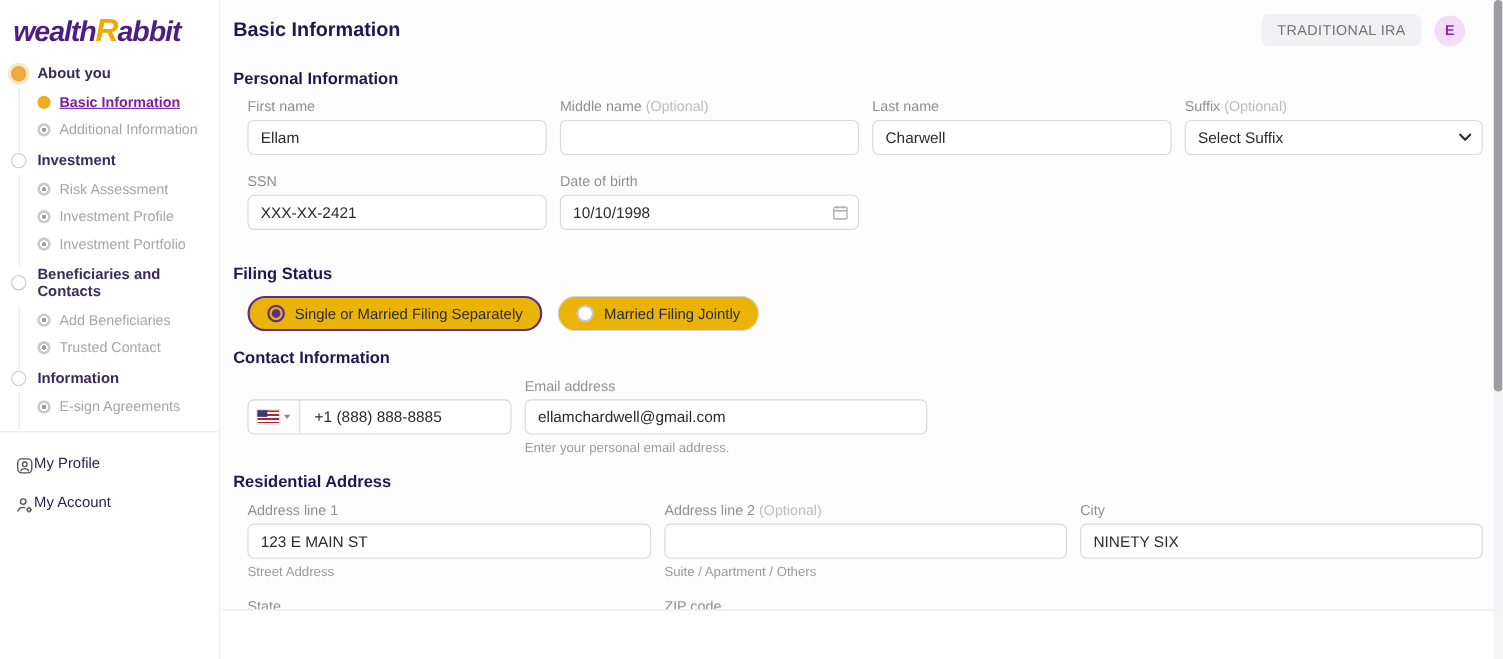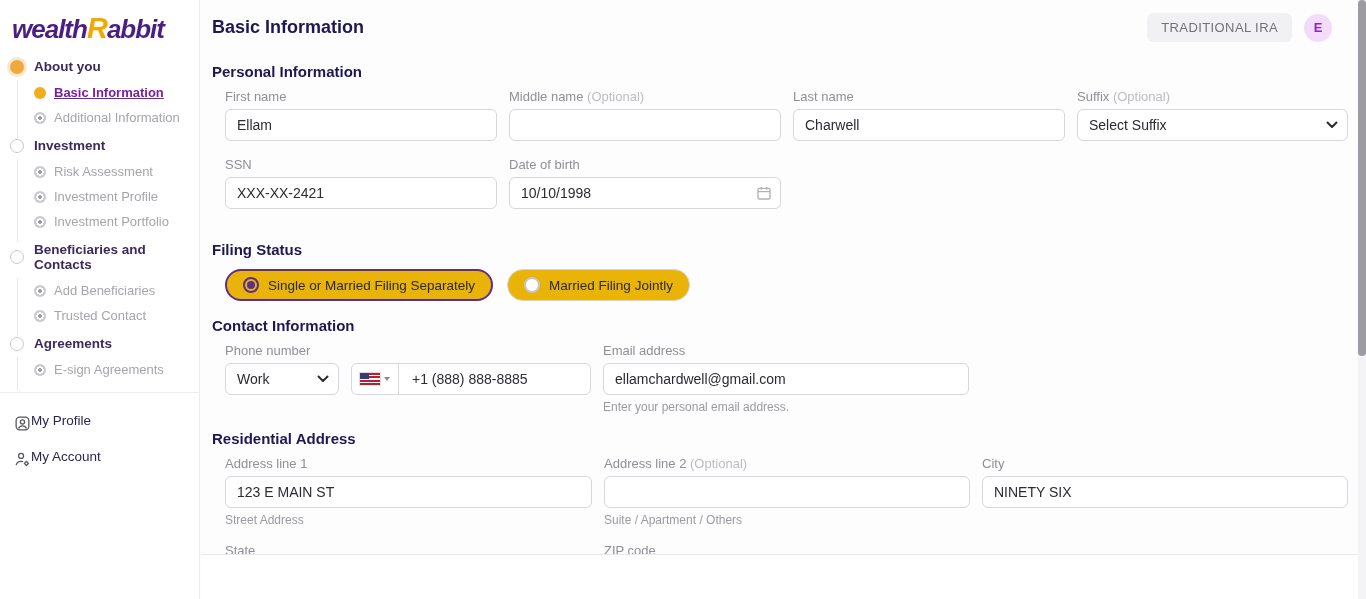--- a/index.html
+++ b/index.html
@@ -136,21 +136,21 @@
           <span class="clabel">Add Beneficiaries</span>
         </div>
         <div class="nav-child">
           <span class="c-dot pending"></span>
           <span class="clabel">Trusted Contact</span>
         </div>
       </div>
 
       <div class="nav-parent">
         <span class="p-circle idle"></span>
-        <span class="plabel">Agreements</span>
+        <span class="plabel">Information</span>
       </div>
       <div class="nav-children">
         <div class="nav-child">
           <span class="c-dot pending"></span>
           <span class="clabel">E-sign Agreements</span>
         </div>
       </div>
     </div>
 
     <div class="side-divider"></div>
@@ -241,31 +241,20 @@
         <span class="ptext">Single or Married Filing Separately</span>
       </div>
       <div class="pill sel-off">
         <span class="radio off"></span>
         <span class="ptext">Married Filing Jointly</span>
       </div>
     </div>
 
     <div class="sec-h" style="margin-top:16px;">Contact Information</div>
     <div class="frow">
-      <div class="phone-type">
-        <div class="flabel">Phone number</div>
-        <div class="sel">
-          <input class="tinput" readonly="" value="Work" style="">
-          <span class="chev">
-              <svg width="12" height="8" viewBox="0 0 12 8">
-                <path d="M1.5 1.5 L6 6 L10.5 1.5" fill="none" stroke="#2b2b31" stroke-width="2" stroke-linecap="round" stroke-linejoin="round"></path>
-              </svg>
-            </span>
-        </div>
-      </div>
       <div class="phone-wrap">
         <div class="flabel">&nbsp;</div>
         <div class="with-icon">
           <input class="tinput phone-input" value="+1 (888) 888-8885" style="">
           <span class="flag-zone">
             <span class="us-flag"></span>
             <span class="flag-caret"></span>
           </span>
         </div>
       </div>

